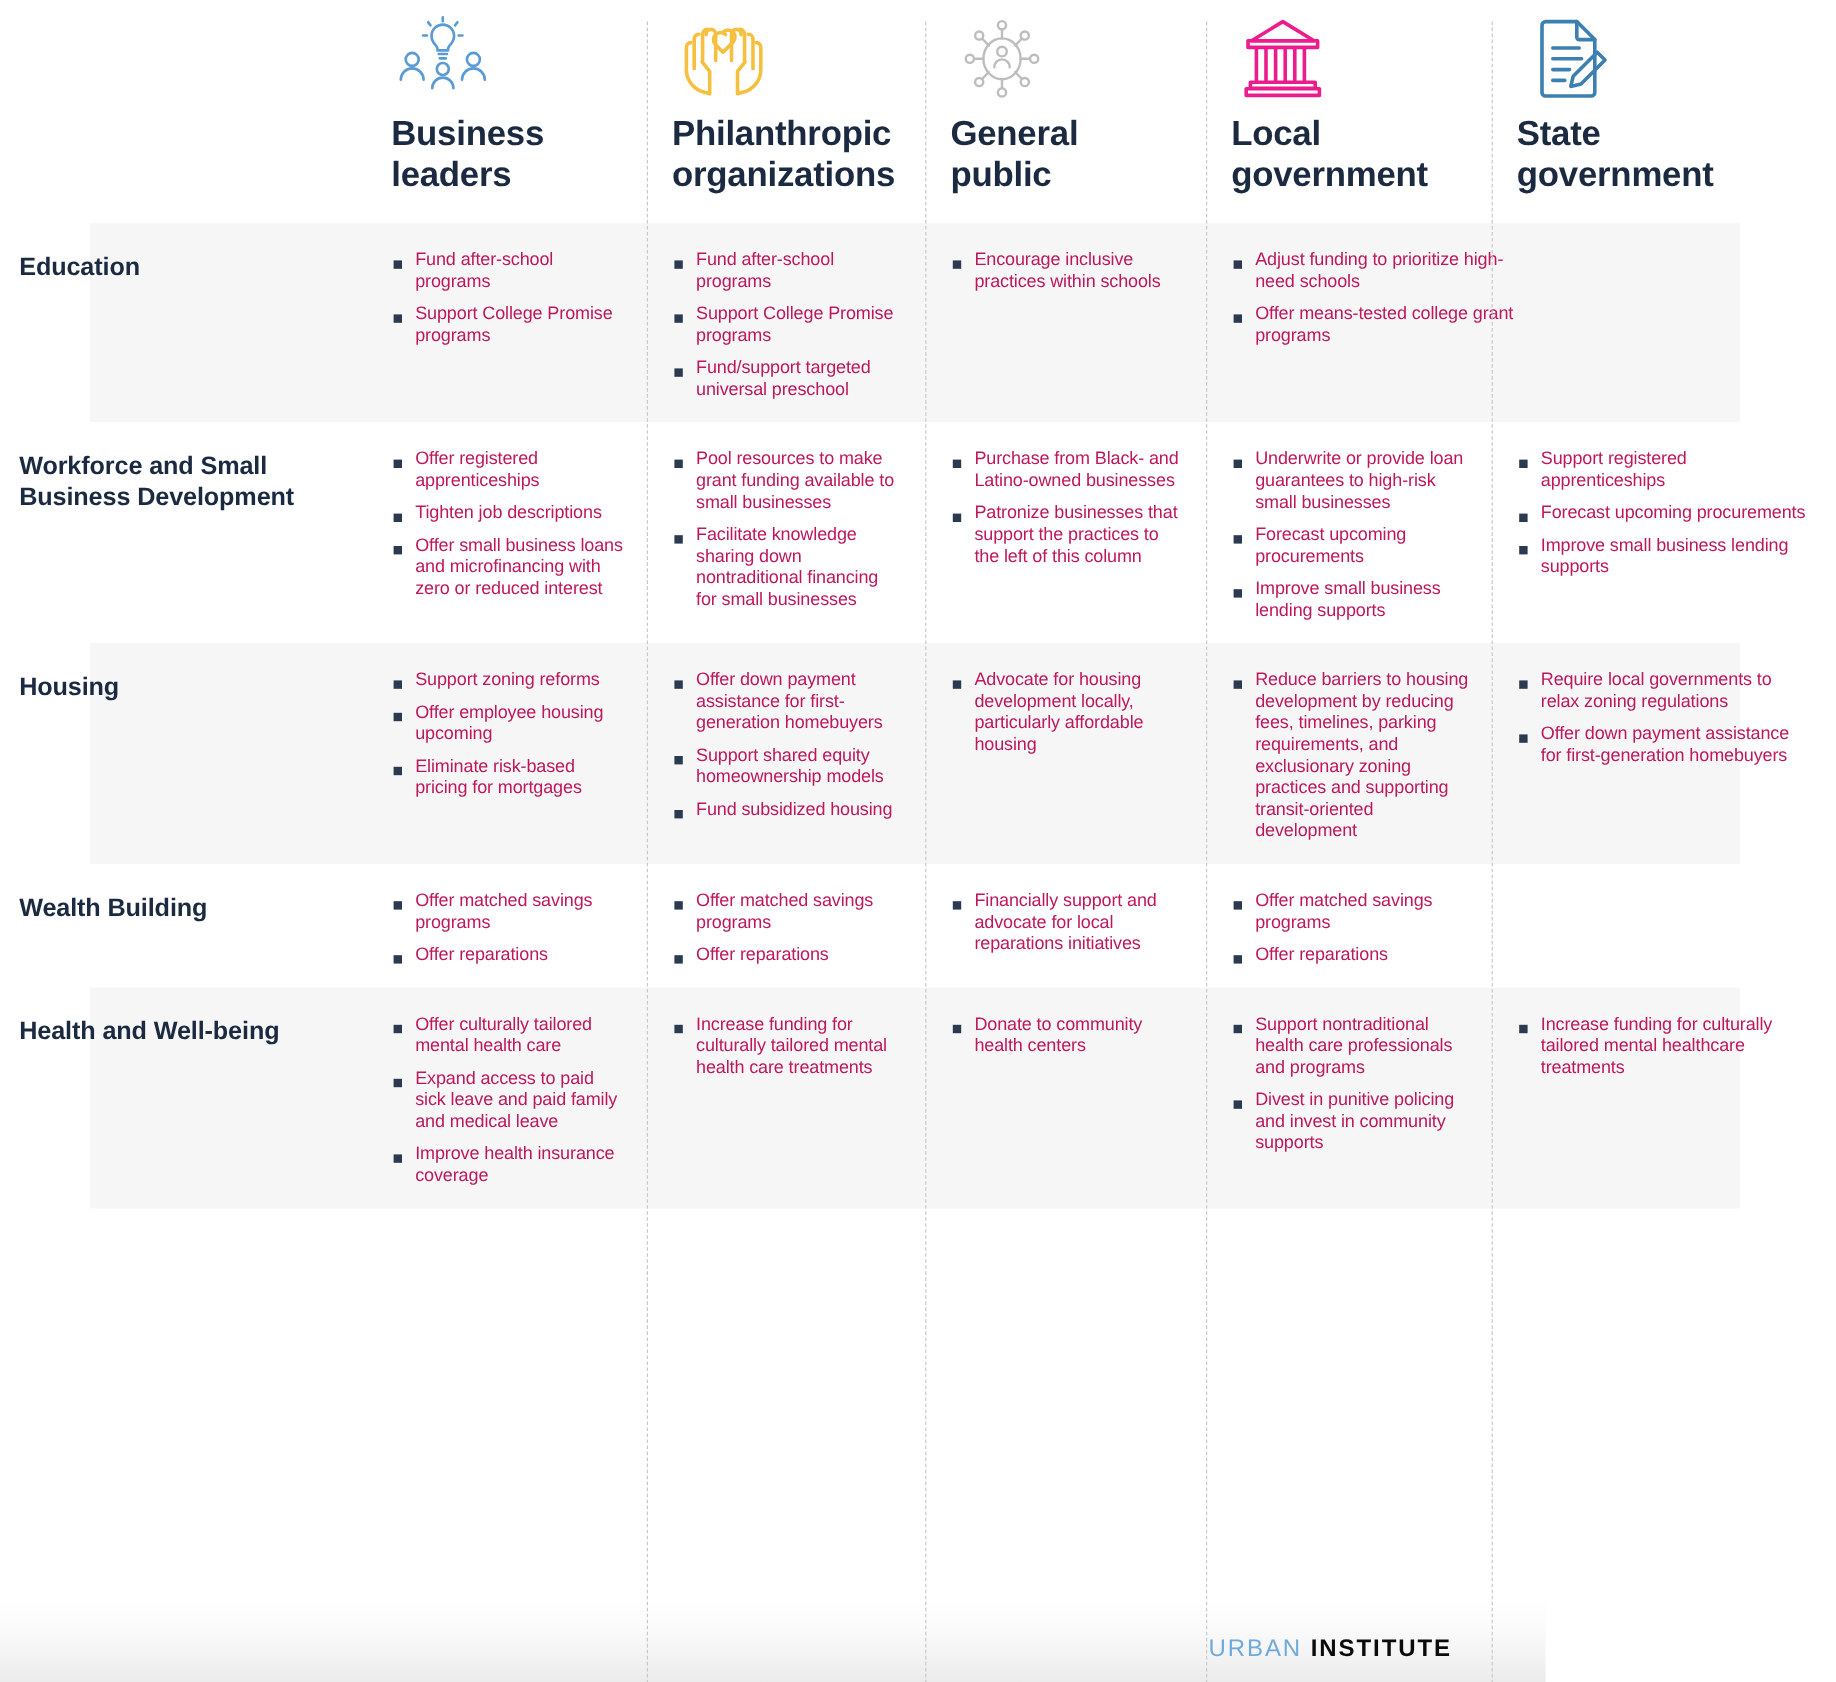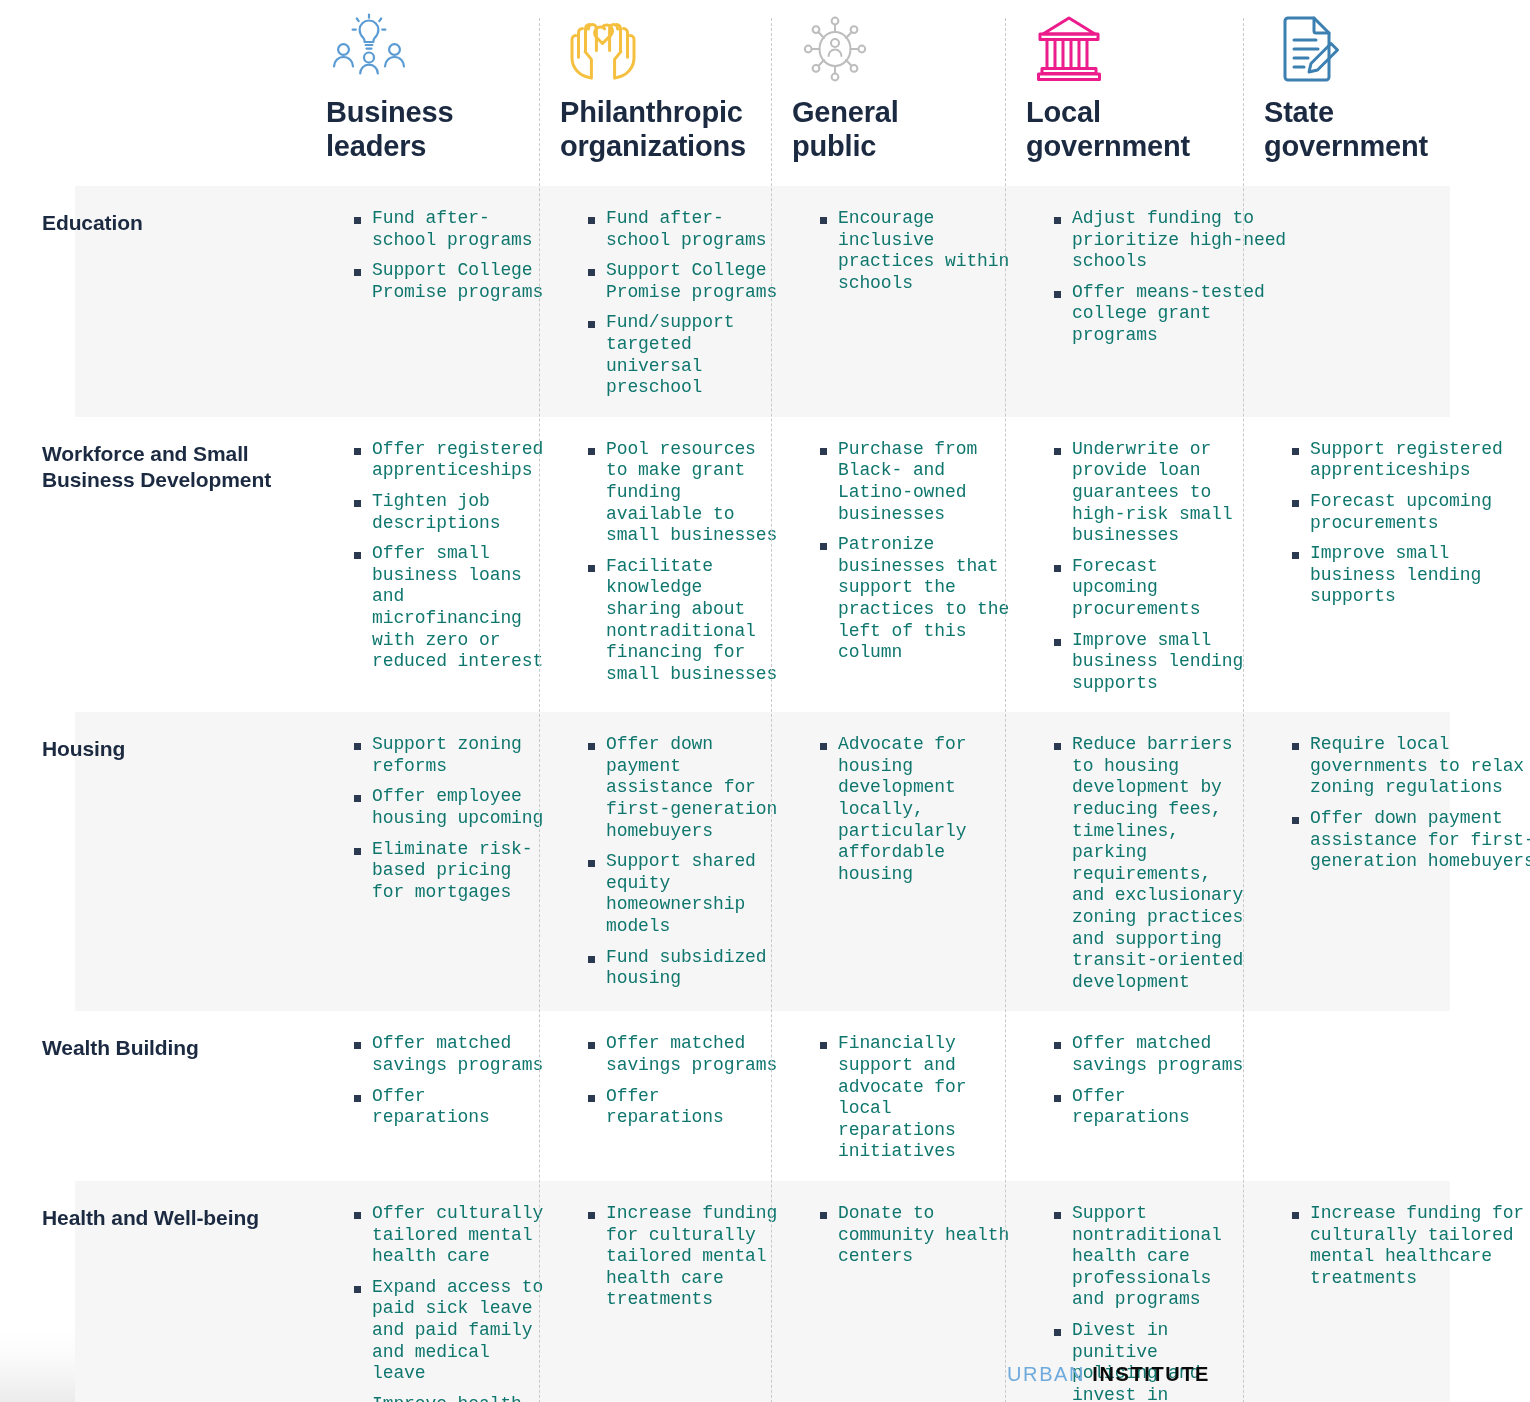--- a/index.html
+++ b/index.html
@@ -97,21 +97,20 @@
     background: #f6f6f6;
     z-index: 0;
   }
   .row.white .band { background: #ffffff; }
 
   .row-inner {
     position: relative;
     display: flex;
     width: 1530px;
     z-index: 2;
-    margin-left: 26px;
   }
 
   .label-cell {
     padding: 24px 16px 10px 16px;
   }
   .row-label {
     font-size: 21px;
     font-weight: bold;
     line-height: 1.26;
     color: #1b2a41;
@@ -124,25 +123,24 @@
 
   ul.bullets {
     list-style: none;
     margin: 0;
     padding: 0;
   }
   ul.bullets li {
     position: relative;
     padding-left: 20px;
     margin-bottom: 9px;
-    font-size: 18px;
+    font-size: 15px;
     line-height: 1.2;
-    color: #0f766e;
+    color: #be185d;
     letter-spacing: -0.1px;
-    font-family: Liberation Mono, monospace;
   }
   ul.bullets li:last-child { margin-bottom: 0; }
   ul.bullets li::before {
     content: "";
     position: absolute;
     left: 2px;
     top: 9px;
     width: 7px;
     height: 7px;
     background: #2b3a50;
@@ -327,21 +325,21 @@
             <div class="cell c-0 list-cell">
               <ul class="bullets">
                 <li>Offer registered apprenticeships</li>
                 <li>Tighten job descriptions</li>
                 <li>Offer small business loans and microfinancing with zero or reduced interest</li>
               </ul>
             </div>
             <div class="cell c-1 list-cell">
               <ul class="bullets">
                 <li>Pool resources to make grant funding available to small businesses</li>
-                <li>Facilitate knowledge sharing about nontraditional financing for small businesses</li>
+                <li>Facilitate knowledge sharing down nontraditional financing for small businesses</li>
               </ul>
             </div>
             <div class="cell c-2 list-cell">
               <ul class="bullets">
                 <li>Purchase from Black- and Latino-owned businesses</li>
                 <li>Patronize businesses that support the practices to the left of this column</li>
               </ul>
             </div>
             <div class="cell c-3 list-cell">
               <ul class="bullets">

